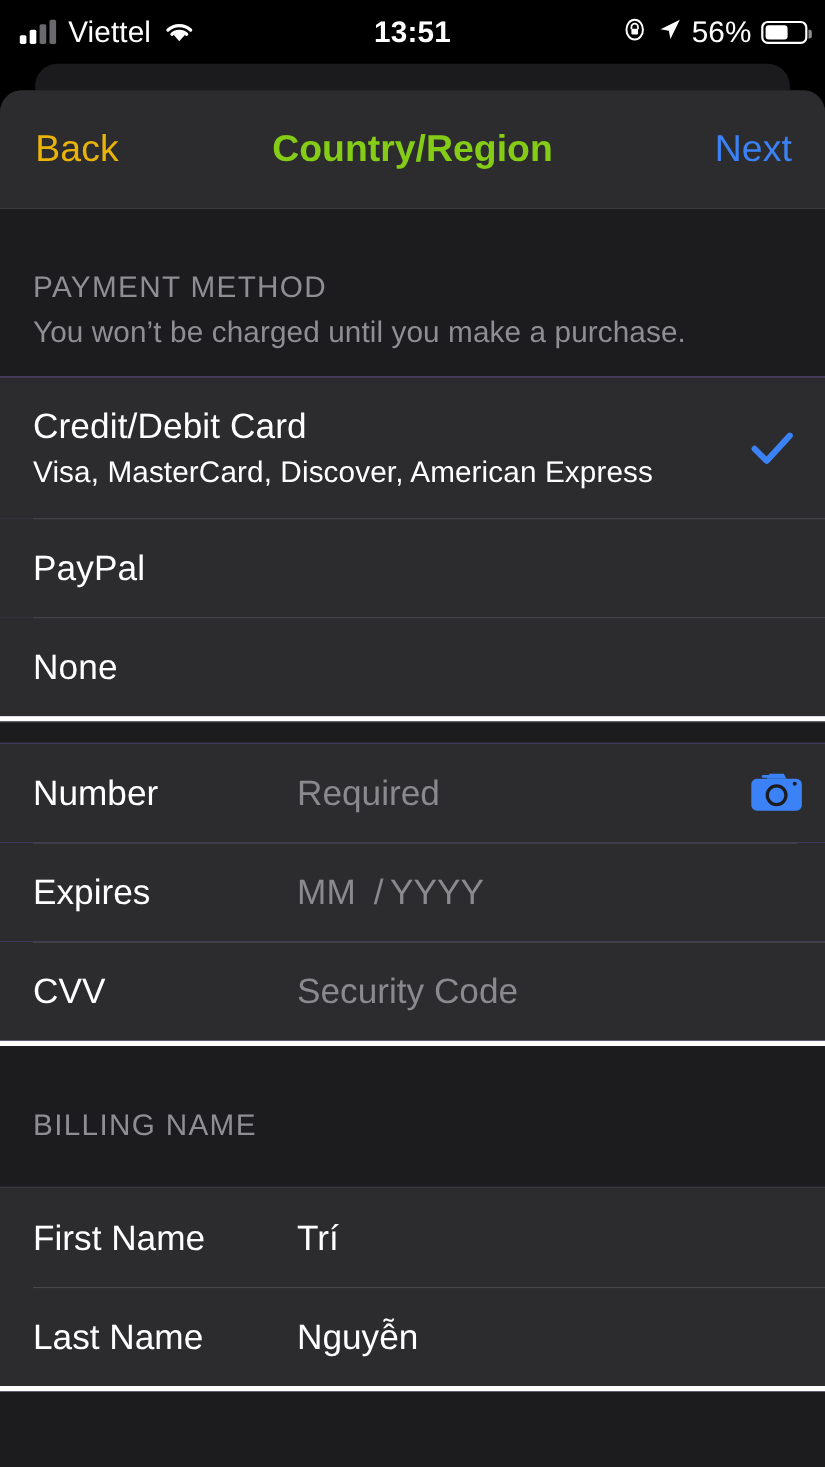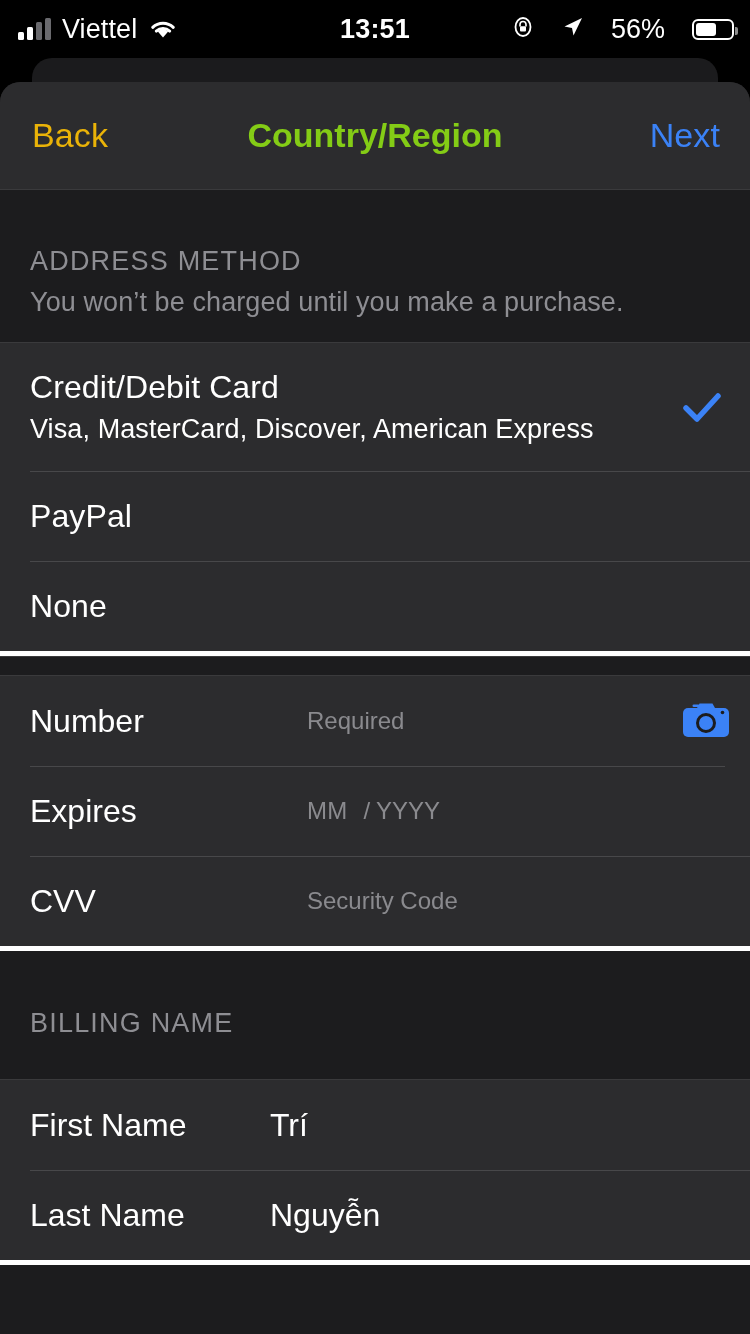--- a/index.html
+++ b/index.html
@@ -14,21 +14,21 @@
 
   
   .statusbar {
     position:absolute; top:0; left:0; width:750px; height:48px;
     background:#000; color:#fff;
     display:flex; align-items:center;
   }
   .sb-left { position:absolute; left:18px; top:0; height:58px; display:flex; align-items:center; gap:11px; }
   .sb-center { position:absolute; left:0; width:750px; text-align:center; top:0; height:58px;
                display:flex; align-items:center; justify-content:center; }
-  .sb-right { position:absolute; right:16px; top:0; height:58px; display:flex; align-items:center; gap:27px; }
+  .sb-right { position:absolute; right:16px; top:0; height:58px; display:flex; align-items:center; gap:9px; }
   .sb-time { font-size:27px; font-weight:700; letter-spacing:0.2px; }
   .sb-carrier { font-size:27px; font-weight:400; letter-spacing:0.1px; }
   .sb-pct { font-size:27px; font-weight:400; }
 
   .bars { display:flex; align-items:flex-end; gap:3px; height:22px; }
   .bars i { display:block; width:6px; background:#fff; border-radius:1.5px; }
   .bars i:nth-child(1){ height:8px; }
   .bars i:nth-child(2){ height:13px; }
   .bars i:nth-child(3){ height:18px; background:#6a6a6e; }
   .bars i:nth-child(4){ height:22px; background:#6a6a6e; }
@@ -78,21 +78,21 @@
     content:""; position:absolute; left:30px; right:0; top:0; height:1px; background:#48484a;
   }
   .row.inset-sep + .row::before { right:25px; }
 
   .row-label { font-size:32px; color:#fff; letter-spacing:0.1px; }
   .row-sub { font-size:27px; color:#fff; margin-top:8px; letter-spacing:0.1px; }
   .row-stack { display:flex; flex-direction:column; justify-content:center; }
 
   .field-label { font-size:32px; color:#fff; width:240px; flex:0 0 240px; }
   .field-value { font-size:32px; color:#fff; }
-  .field-placeholder { font-size:24px; color:#8a8a8e;margin-left:37px; }
+  .field-placeholder { font-size:32px; color:#8a8a8e; }
   .mm { letter-spacing:0.2px; }
   .slash { padding-left:16px; padding-right:6px; }
 
   .check {
     position:absolute; right:26px; top:50%; transform:translateY(-50%);
     width:44px; height:44px;
   }
   .camera-btn {
     position:absolute; right:18px; top:50%; transform:translateY(-50%);
     width:52px; height:44px;
@@ -153,21 +153,21 @@
 
     <div class="navbar">
       <span class="nav-back">Back</span>
       <span class="nav-title">Country/Region</span>
       <span class="nav-next">Next</span>
     </div>
 
     <div class="scroll">
 
       <div class="section-header" style="height:152px; padding-bottom:24px;">
-        <div class="sh-title">ADDRESS METHOD</div>
+        <div class="sh-title">PAYMENT METHOD</div>
         <div class="sh-sub">You won’t be charged until you make a purchase.</div>
       </div>
 
       <div class="group">
 
         <div class="row" style="min-height:128px;">
           <div class="row-stack">
             <span class="row-label">Credit/Debit Card</span>
             <span class="row-sub">Visa, MasterCard, Discover, American Express</span>
           </div>

